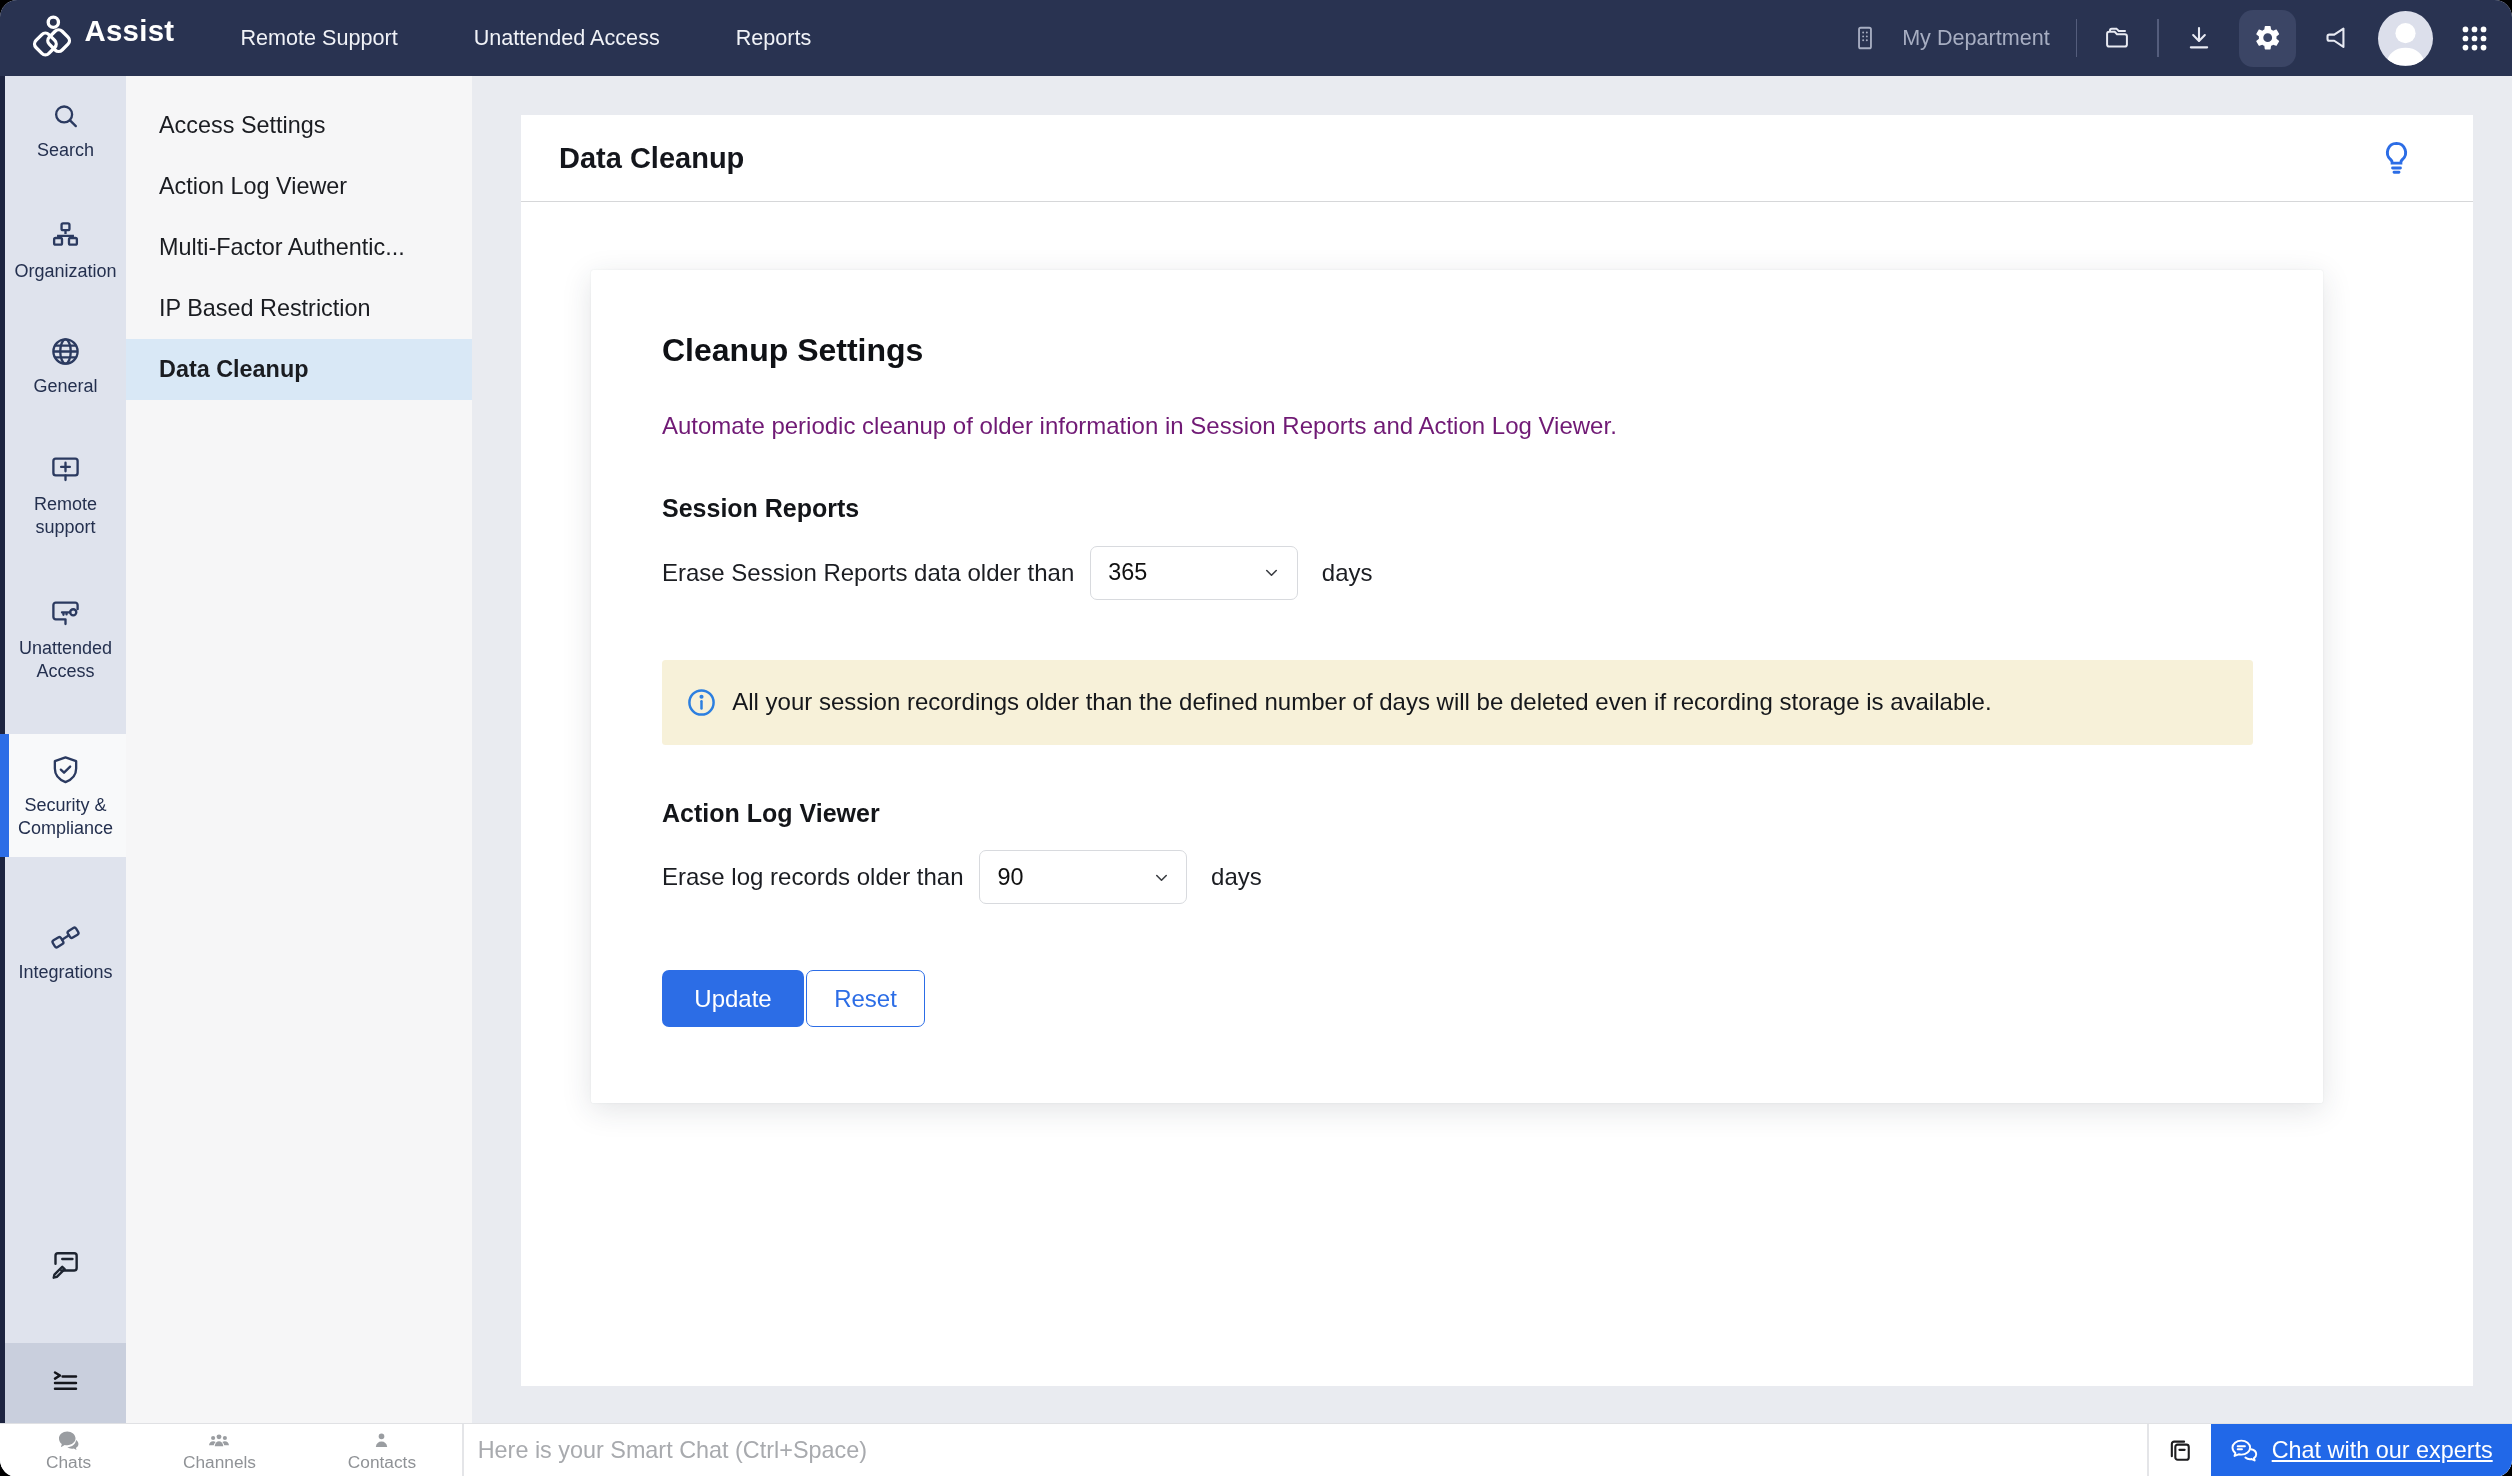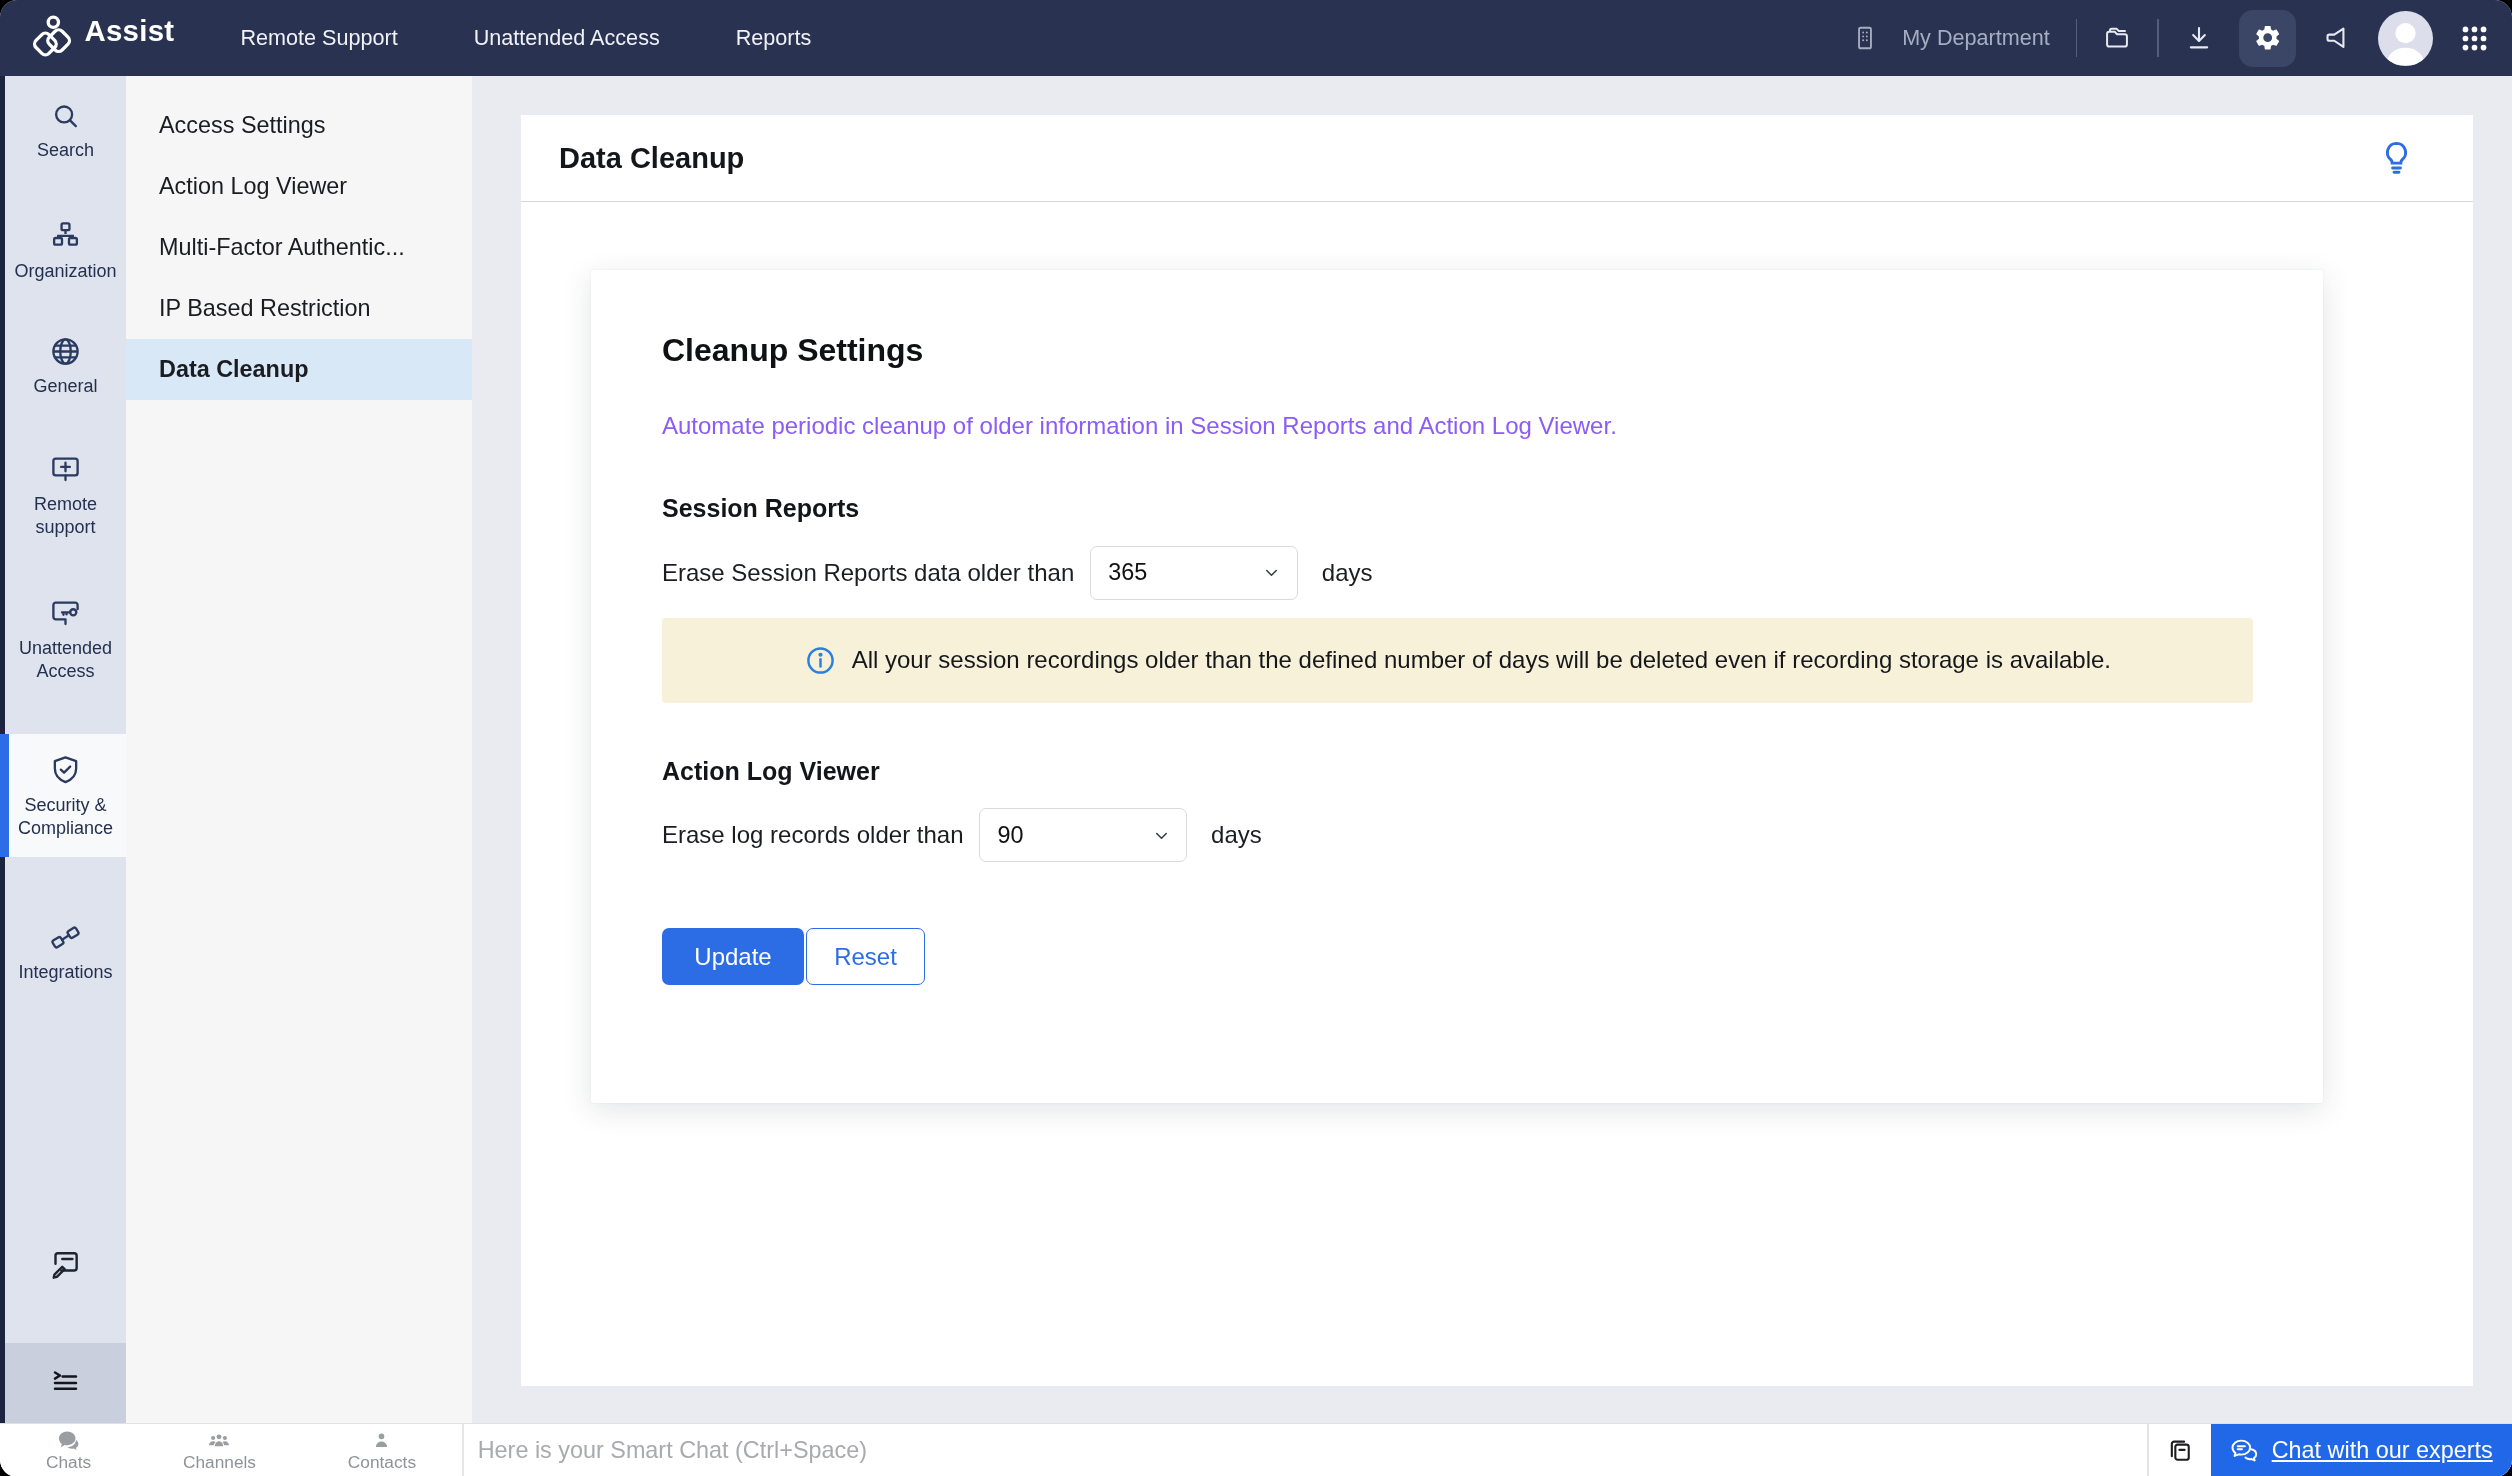--- a/index.html
+++ b/index.html
@@ -49,31 +49,31 @@
   .panel{ position:absolute; left:49px; right:39px; top:39px; bottom:37px; background:#fff; }
   .panel-header{ height:87px; border-bottom:1.7px solid #d6d7d9; display:flex; align-items:center;
                  padding:0 59px 0 38px; }
   .page-title{ font-size:29px; font-weight:700; color:#14161c; }
   .bulb{ margin-left:auto; display:flex; color:#2c6de6; cursor:pointer; }
 
   .card{ position:absolute; left:70px; top:155px; width:1732px; height:833px; background:#fff;
          border-radius:2.6px; box-shadow:0 7px 29.4px rgba(40,45,60,.13), 0 0 1.7px rgba(40,45,60,.10);
          padding:62px 69px 0 71px; }
   .card h2{ font-size:32px; font-weight:700; color:#0f1115; }
-  .card .desc{ margin-top:43px; font-size:24px; color:#8b5cf6; }
+  .card .desc{ margin-top:43px; font-size:24px; color:#701a75; }
   .sec-h{ margin-top:54px; font-size:25px; font-weight:700; color:#131519; }
   .field-row{ margin-top:22.5px; display:flex; align-items:center; font-size:24px; color:#1b1d22; }
   .select{ margin-left:15.6px; width:208px; height:54px; border:1.7px solid #d8dade; border-radius:7px;
            background:#fff; display:flex; align-items:center; justify-content:space-between;
            padding:0 15.6px 0 17.3px; font-size:23.4px; color:#111; cursor:pointer; }
   .select .chev{ display:flex; color:#3a3d42; }
   .unit{ margin-left:24px; }
-  .info-box{ margin-top:18px; width:1591px; background:#f7f1d9; border-radius:3.5px;
+  .info-box{ margin-top:60px; width:1591px; background:#f7f1d9; border-radius:3.5px;
              padding:26px 22.5px; display:flex; align-items:center; gap:14.7px; font-size:24px;
-             color:#15171b;justify-content:center; }
+             color:#15171b; }
   .info-box .iic{ display:flex; color:#2c7fe0; flex:none; }
   .btn-row{ margin-top:66px; display:flex; gap:2px; }
   .btn{ height:57px; border-radius:7px; font-size:24px; display:flex; align-items:center;
         justify-content:center; cursor:pointer; font-family:inherit; }
   .btn-primary{ width:142px; background:#2c6de6; color:#fff; border:none; }
   .btn-secondary{ width:119px; background:#fff; color:#2c6de6; border:1.7px solid #2c6de6; }
 
   
   .bottombar{ position:absolute; left:0; right:0; bottom:0; height:54px; background:#fff;
               border-top:0.9px solid #e0e1e4; display:flex; align-items:stretch; }

